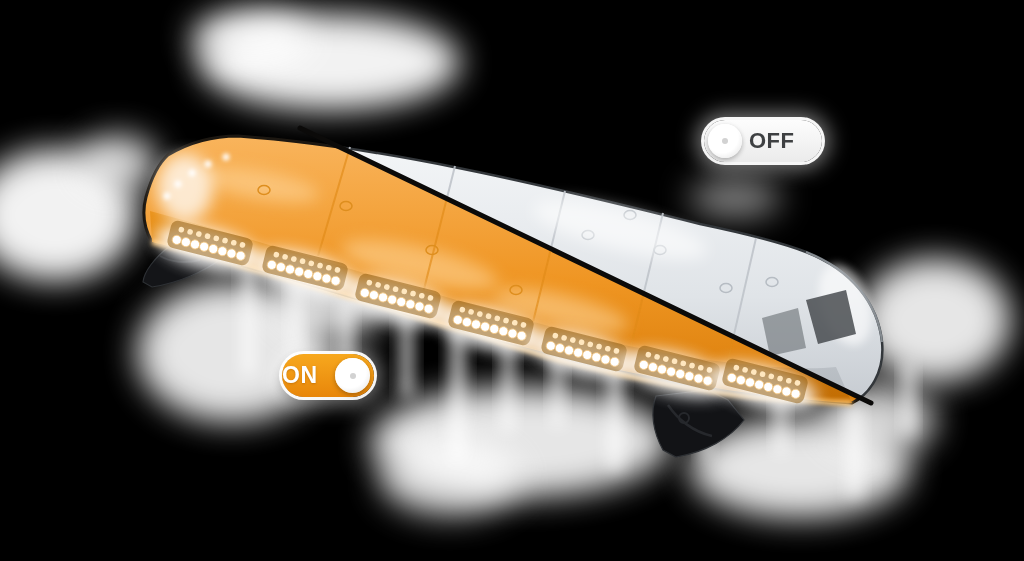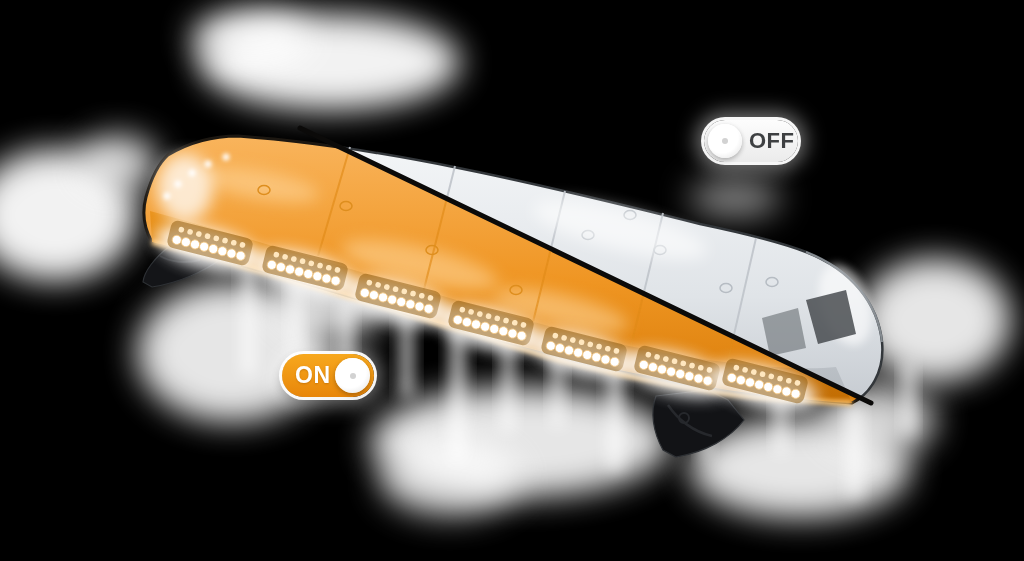--- a/index.html
+++ b/index.html
@@ -21,32 +21,32 @@
     box-shadow:0 2px 5px rgba(0,0,0,.28), inset 0 1px 2px #fff;
   }
   .toggle .knob::after{
     content:"";position:absolute;left:50%;top:50%;width:6px;height:6px;margin:-3px 0 0 -3px;
     border-radius:50%;background:#d2d2d2;
   }
   .toggle .t-label{
     position:relative;font-weight:700;letter-spacing:.5px;user-select:none;
   }
   .toggle-off{
-    left:704px;top:120px;width:94px;height:42px;
+    left:704px;top:120px;width:118px;height:42px;
     background:linear-gradient(#fdfdfd,#ebebeb);
     text-align:right;
   }
   .toggle-off .knob{left:4px;top:4px;width:34px;height:34px;}
   .toggle-off .t-label{margin-left:45px;font-size:22px;color:#3e4042;}
   .toggle-on{
     left:282px;top:354px;width:92px;height:43px;
     background:linear-gradient(#f7a81e,#e8860a);
   }
   .toggle-on .knob{right:4px;top:4px;width:35px;height:35px;}
-  .toggle-on .t-label{margin-left:13px;font-size:23px;color:#ffffff;text-shadow:0 1px 2px rgba(150,80,0,.4);}
+  .toggle-on .t-label{font-size:23px;color:#ffffff;text-shadow:0 1px 2px rgba(150,80,0,.4);}
 </style>
 </head>
 <body>
 
 <div class="stage">
 
 <svg width="1024" height="561" viewBox="0 0 1024 561">
   <defs>
     <filter id="fb16" x="-80%" y="-80%" width="260%" height="260%">
           <feGaussianBlur stdDeviation="16"></feGaussianBlur>

